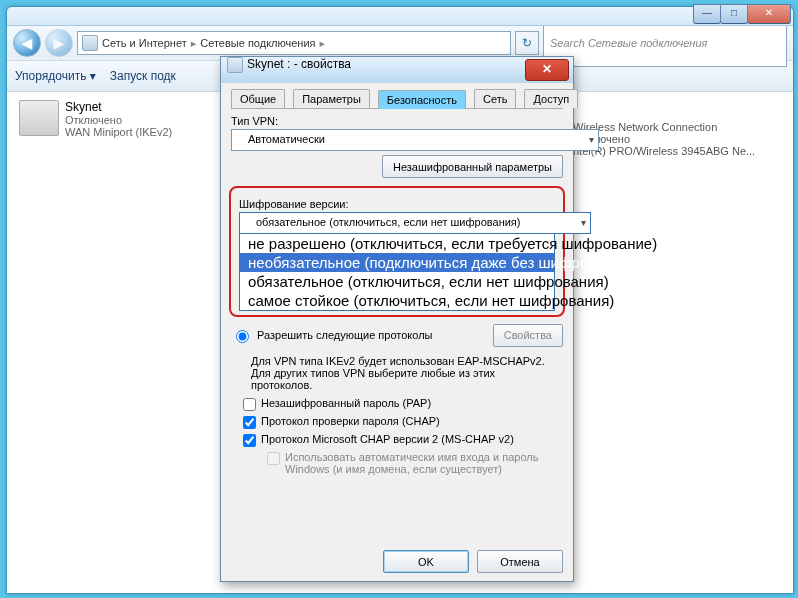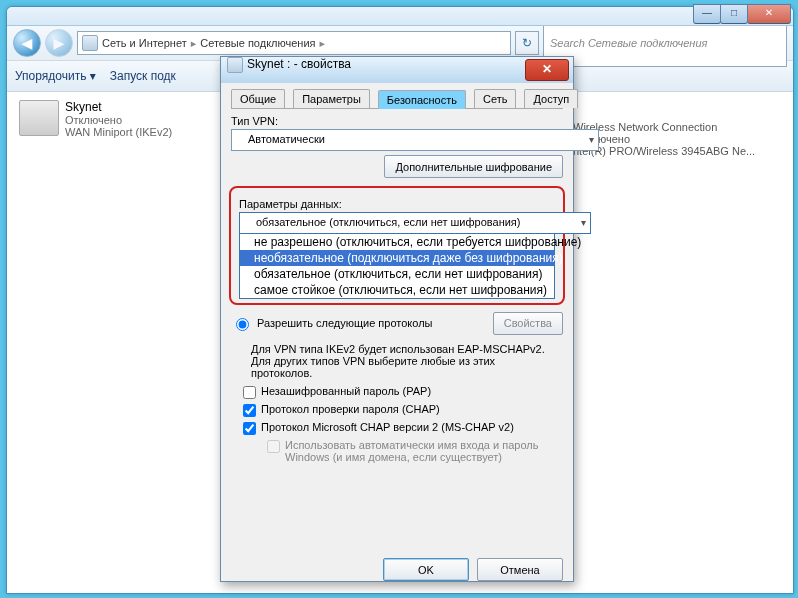--- a/index.html
+++ b/index.html
@@ -30,27 +30,27 @@
   .tabs{display:flex;border-bottom:1px solid #a9a9a9;margin-bottom:6px}
   .tab{padding:3px 8px;border:1px solid #a9a9a9;border-bottom:none;background:#ececec;margin-right:8px;border-radius:2px 2px 0 0;font-size:11px}
   .tab.active{background:#7dd3fc;position:relative;top:1px}
   .row-lbl{margin:4px 0 2px 0}
   .combo{width:100%;height:20px;border:1px solid #7a9ab6;background:#fff;padding:0 18px 0 16px;font-size:11px;line-height:18px;position:relative}
   .combo::after{content:"▾";position:absolute;right:4px;top:1px;color:#555;font-size:10px}
   .btn{height:21px;padding:0 10px;border:1px solid #8c9bad;background:linear-gradient(#fdfdfd,#e4e9ef);font-size:11px;border-radius:2px;display:inline-flex;align-items:center}
   .btn.default{border:1px solid #4d90c0;box-shadow:0 0 0 1px #a8d1ef inset}
   .highlight-box{border:2px solid #d02020;border-radius:8px;padding:6px 8px 4px 8px;margin:8px -2px 4px -2px}
   .dropdown-list{border:1px solid #3a74ad;background:#fff;margin-top:-1px}
-  .dropdown-list div{padding:1px 14px;font-size:12px;white-space:nowrap}
+  .dropdown-list div{padding:1px 8px;font-size:15px;white-space:nowrap}
   .dropdown-list .sel{background:#3a74d0;color:#fff}
   .chk{display:flex;align-items:flex-start;gap:5px;margin:4px 0;font-size:11px}
   .chk input{margin:1px 0 0 0}
   .indent{margin-left:12px}
   .radio-row{display:flex;align-items:center;gap:5px;margin:4px 0}
-  .dlg-footer{position:absolute;bottom:0;right:10px;display:flex;gap:8px}
+  .dlg-footer{position:absolute;bottom:8px;right:10px;display:flex;gap:8px}
   .small-icon{width:14px;height:14px;display:inline-block;background:linear-gradient(#e4eef7,#b9d0e4);border:1px solid #8fa9c1;border-radius:2px;vertical-align:middle;margin-right:4px}
 </style>
 </head>
 <body>
 
 <div class="explorer">
   <div class="titlebar">
     <div class="winbtns">
       <div class="winbtn">—</div>
       <div class="winbtn">□</div>
@@ -104,25 +104,25 @@
       <div class="tab">Общие</div>
       <div class="tab">Параметры</div>
       <div class="tab active">Безопасность</div>
       <div class="tab">Сеть</div>
       <div class="tab">Доступ</div>
     </div>
 
     <div class="row-lbl">Тип VPN:</div>
     <div class="combo">Автоматически</div>
     <div style="text-align:right;margin-top:4px">
-      <span class="btn">Дополнительные шифрование</span>
+      <span class="btn">Незашифрованный параметры</span>
     </div>
 
     <div class="highlight-box">
-      <div class="row-lbl">Параметры данных:</div>
+      <div class="row-lbl">Шифрование версии:</div>
       <div class="combo" style="border-color:#3a74ad">обязательное (отключиться, если нет шифрования)</div>
       <div class="dropdown-list">
         <div>не разрешено (отключиться, если требуется шифрование)</div>
         <div class="sel">необязательное (подключиться даже без шифрования)</div>
         <div>обязательное (отключиться, если нет шифрования)</div>
         <div>самое стойкое (отключиться, если нет шифрования)</div>
       </div>
     </div>
 
     <div style="display:flex;justify-content:space-between;align-items:center;margin-top:6px">

